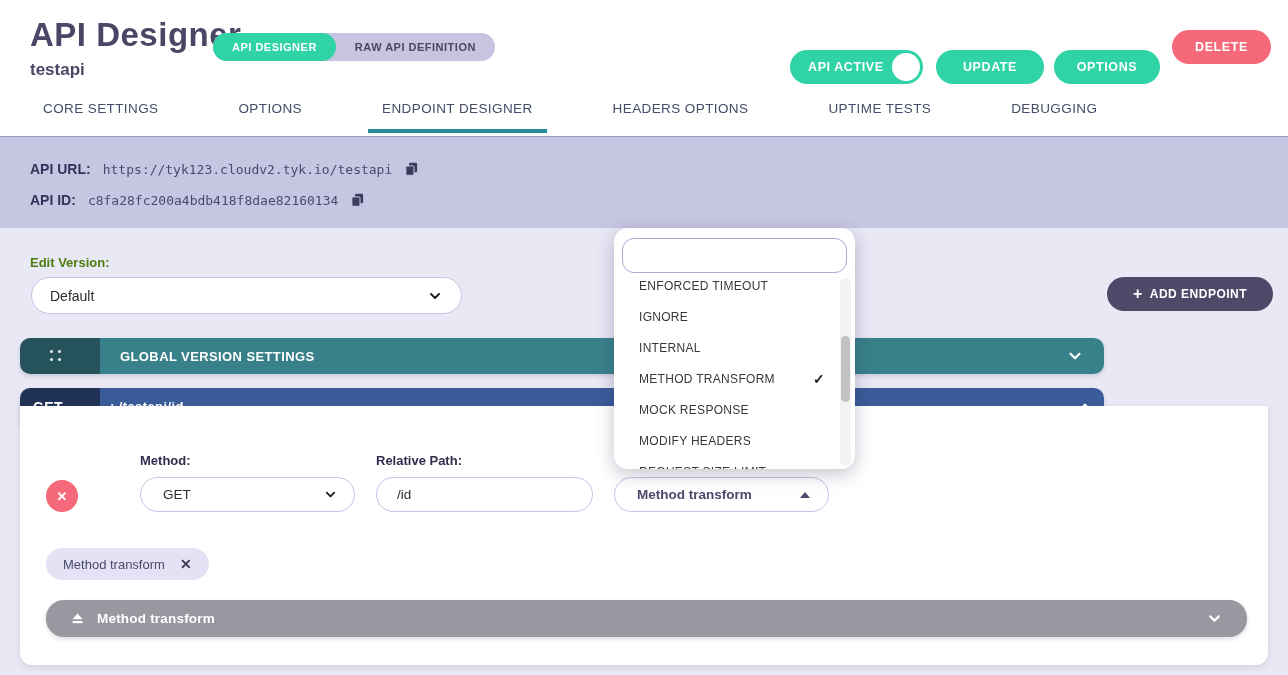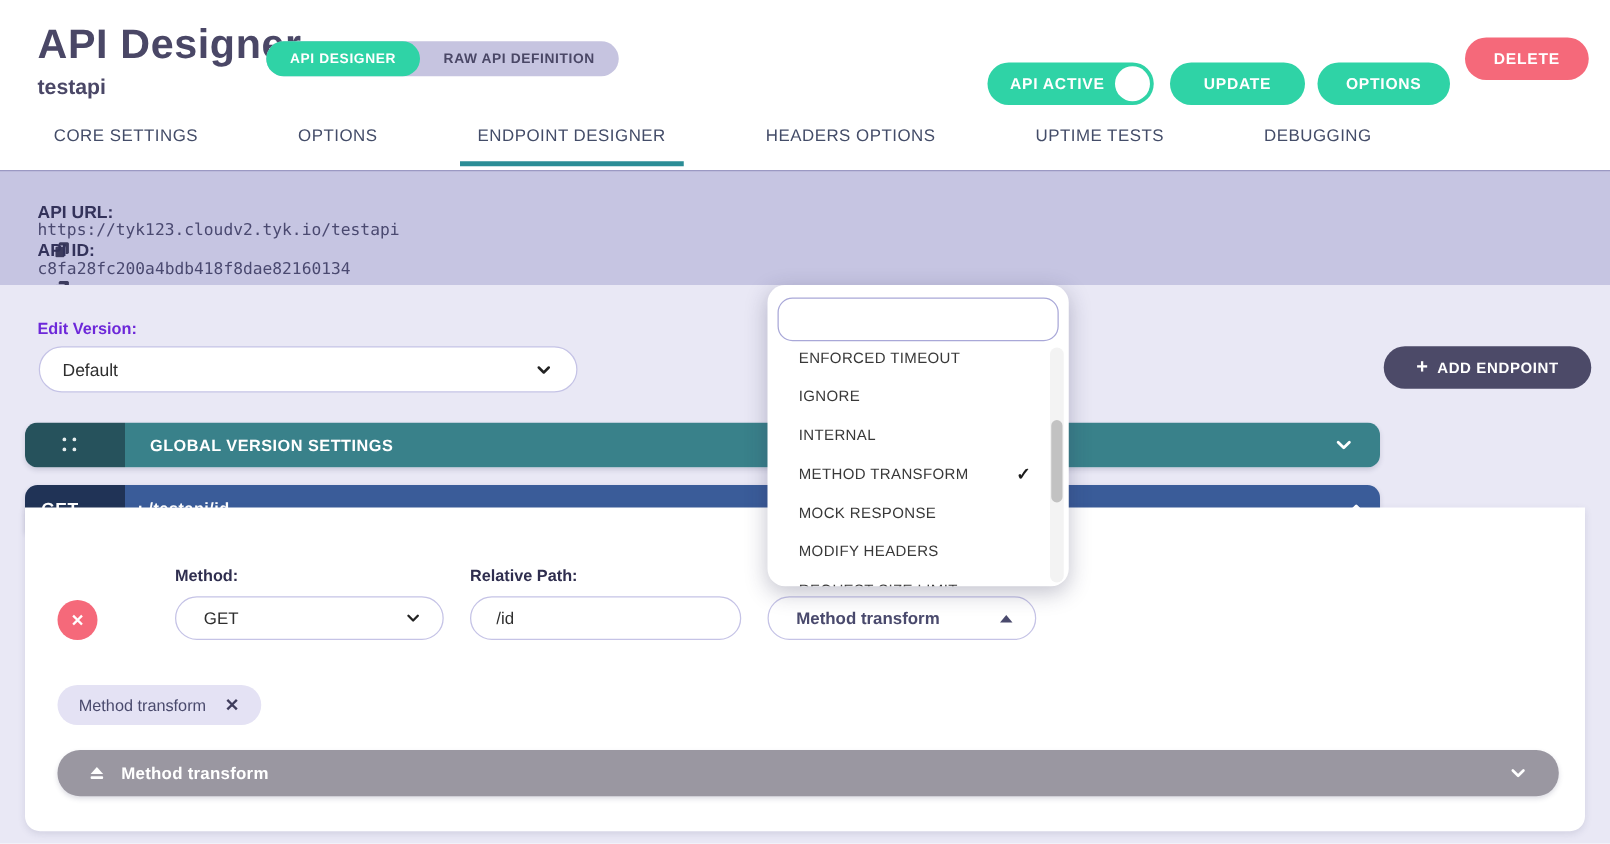--- a/index.html
+++ b/index.html
@@ -30,30 +30,30 @@
 
   
   .tabs{position:absolute;left:43px;top:101px;display:flex;gap:80px;align-items:flex-start;}
   .tab{font-size:13.5px;color:#434c68;letter-spacing:.4px;padding-bottom:13px;cursor:pointer;white-space:nowrap;}
   .tab.active{padding-left:14px;padding-right:14px;margin-left:-14px;margin-right:-14px;
               border-bottom:4px solid var(--teal_dark);}
 
   
   .strip{position:absolute;left:0;top:136px;width:1288px;height:92px;background:var(--strip);
          border-top:1px solid #9b99c3;box-sizing:border-box;}
-  .strip-row{position:absolute;left:30px;display:flex;align-items:flex-start;flex-direction:column;}
+  .strip-row{position:absolute;left:30px;display:flex;align-items:flex-end;}
   .strip-row.r1{top:24px;}
   .strip-row.r2{top:55px;}
   .strip-label{font-size:14px;font-weight:700;color:#33325a;margin-right:12px;}
   .strip-value{font-family:"DejaVu Sans Mono",monospace;font-size:13px;color:#4a4970;}
   .copy-icon{margin-left:12px;color:#3c3b5e;cursor:pointer;display:flex;}
 
   
   .main-bg{position:absolute;left:0;top:228px;width:1288px;height:447px;background:var(--page_bg);}
-  .ev-label{position:absolute;left:30px;top:255px;font-size:13px;font-weight:700;color:#6d28d9;}
+  .ev-label{position:absolute;left:30px;top:255px;font-size:13px;font-weight:700;color:#4d7c0f;}
   .select-pill{position:absolute;background:#fff;border:1px solid var(--border_lav);border-radius:19px;
                display:flex;align-items:center;box-sizing:border-box;cursor:pointer;}
   .version-select{left:31px;top:277px;width:431px;height:37px;padding:0 18px;font-size:14px;color:#2e2e2e;text-align:center;}
   .chev{display:flex;margin-left:auto;color:#222;}
   .chev svg,.chev-w svg{display:block;}
   .add-endpoint{position:absolute;left:1107px;top:277px;width:166px;height:34px;border-radius:17px;
                 background:var(--dark_btn);color:#fff;border:none;display:flex;align-items:center;
                 justify-content:center;font-size:12px;font-weight:700;letter-spacing:.5px;cursor:pointer;
                 font-family:"Liberation Sans",sans-serif;}
   .plus{font-size:16px;font-weight:700;margin-right:7px;line-height:1;}

